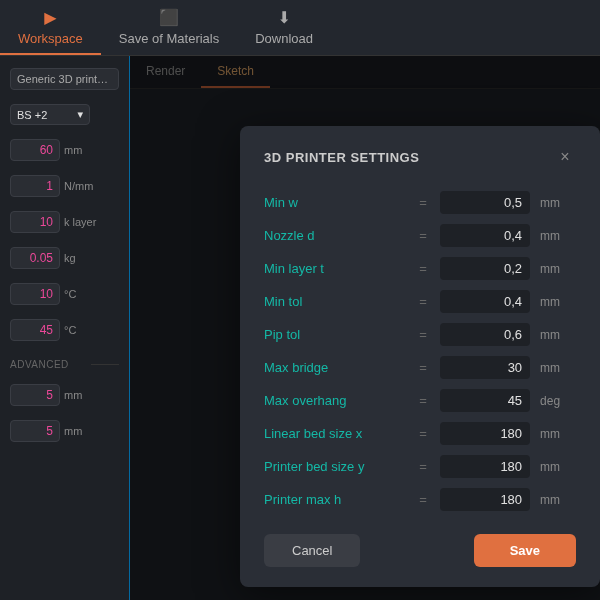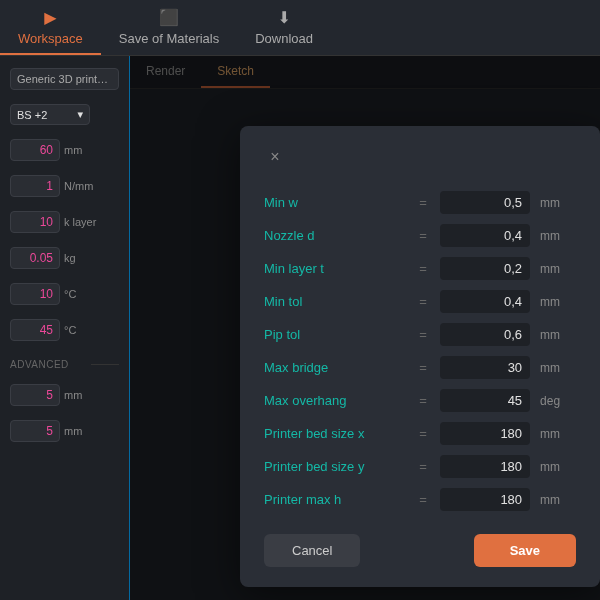--- a/index.html
+++ b/index.html
@@ -408,20 +408,21 @@
         <ellipse cx="75" cy="14" rx="13" ry="5" fill="#6a7a8a"></ellipse>
 
         <path d="M60,190 L100,190 L105,205 L55,205 Z" fill="#4a5a6a"></path>
         <ellipse cx="80" cy="205" rx="25" ry="6" fill="#3a4a5a"></ellipse>
       </svg>
     </div>
 
     <div class="modal-overlay">
       <div class="modal">
         <div class="modal-header">
+          <span class="modal-title">3D PRINTER SETTINGS</span>
           <div class="modal-close">×</div>
         </div>
 
         <table class="settings-table">
           <tbody id="settings-body">
           <tr class="settings-row">
       <td class="label-col">Min w</td>
       <td class="eq-col">=</td>
       <td class="input-col">
         <input class="settings-input" value="0,5" style="">
@@ -470,21 +471,21 @@
     </tr>
               <tr class="settings-row">
       <td class="label-col">Max overhang</td>
       <td class="eq-col">=</td>
       <td class="input-col">
         <input class="settings-input" value="45" style="">
       </td>
       <td class="unit-col">deg</td>
     </tr>
               <tr class="settings-row">
-      <td class="label-col">Printer bed size x</td>
+      <td class="label-col">Linear bed size x</td>
       <td class="eq-col">=</td>
       <td class="input-col">
         <input class="settings-input" value="180" style="">
       </td>
       <td class="unit-col">mm</td>
     </tr>
               <tr class="settings-row">
       <td class="label-col">Printer bed size y</td>
       <td class="eq-col">=</td>
       <td class="input-col">

